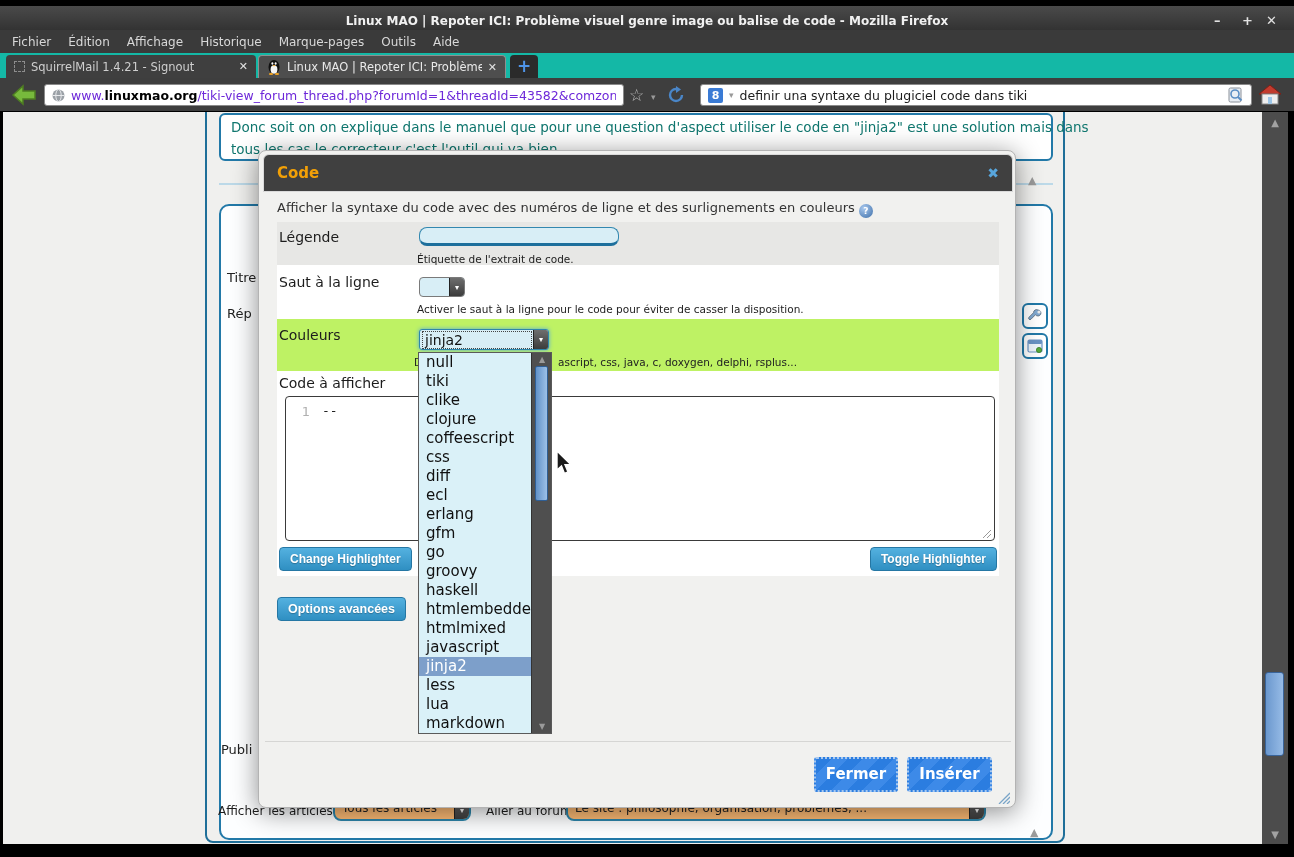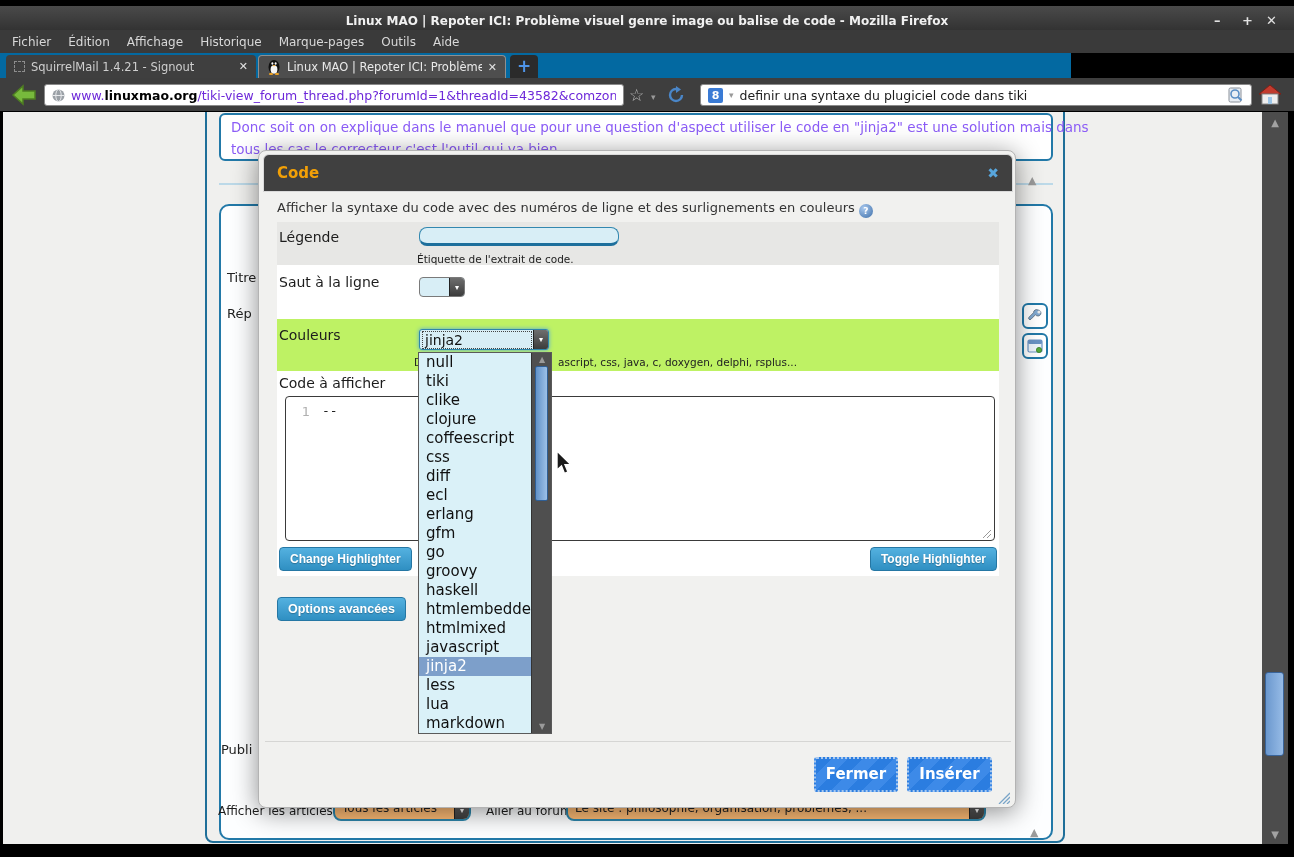--- a/index.html
+++ b/index.html
@@ -9,21 +9,21 @@
   .abs{position:absolute;}
 
   
   #titlebar{left:0;top:6px;width:1294px;height:32px;background:linear-gradient(#4a4a4a,#2c2c2c);
             border-bottom:1px solid #171717;}
   #win-title{width:100%;text-align:center;line-height:30px;font-size:12px;font-weight:bold;color:#f0f0f0;}
   .winbtn{top:8px;color:#e2e2e2;font-size:13px;font-weight:bold;line-height:13px;cursor:default;}
   #menubar{left:0;top:30px;width:1294px;height:23px;background:#3a3a3a;display:flex;align-items:center;
            padding-left:12px;gap:17px;}
   .menu-item{font-size:12px;color:#d8d8d8;}
-  #tabbar{left:0;top:53px;width:1071px;height:25px;background:#0369a1;}
+  #tabbar{left:0;top:53px;width:1294px;height:25px;background:#14b8a6;}
   .tab{top:2px;height:23px;border-radius:4px 4px 0 0;display:flex;align-items:center;padding:0 8px;gap:6px;}
   #tab-1{left:6px;width:250px;background:#3f3f3f;color:#cfcfcf;}
   #tab-2{left:258px;width:248px;background:#4e4e4e;border:1px solid #8f8f8f;border-bottom:none;color:#e9e9e9;}
   .tab-label{font-size:11.5px;white-space:nowrap;overflow:hidden;flex:1;}
   .tab-close{font-size:11px;color:#e3e3e3;}
   .favicon-ph{width:11px;height:11px;border:1px dashed #8d8d8d;}
   #newtab{left:510px;top:2px;width:28px;height:23px;background:#2b2b2b;border-radius:4px 4px 0 0;
           color:#4f94e8;font-size:17px;font-weight:bold;text-align:center;line-height:22px;}
   #navbar{left:0;top:78px;width:1294px;height:34px;background:#3e3e3e;border-bottom:1px solid #000;}
   .field{background:#fff;border:1px solid #8a8a8a;border-radius:3px;height:22px;top:6px;
@@ -47,21 +47,21 @@
 
   #main-scrollbar{left:1262px;top:0;width:26px;height:733px;background:#4c4c4c;}
   .sb-arrow{width:100%;text-align:center;color:#a2a2a2;font-size:10px;}
   #main-thumb{left:3px;top:560px;width:19px;height:84px;border:1px solid #39649a;border-radius:3px;
               background:linear-gradient(90deg,#6b98ce,#96bbe6);}
 
   
   .bluebox{border:2px solid #2279a8;background:#fff;}
   #fieldset-outer{left:205px;top:-14px;width:860px;height:745px;border:2px solid #1f6f99;border-radius:8px;background:transparent;}
   #post-box{left:219px;top:1px;width:834px;height:48px;border-radius:6px;}
-  .post-line{left:10px;font-size:13.5px;color:#8b5cf6;white-space:nowrap;}
+  .post-line{left:10px;font-size:13.5px;color:#0f766e;white-space:nowrap;}
   #page-divider{left:219px;top:71px;width:834px;height:2px;background:#bcd9e8;}
   .tri{color:#9a9a9a;font-size:11px;}
   #inner-box{left:219px;top:92px;width:834px;height:636px;border:2px solid #2279a8;border-radius:10px;background:#fdfeff;}
   .side-label{font-size:13px;color:#222;}
   .mini-iconbox{width:26px;height:26px;background:#fff;border:2px solid #2279a8;border-radius:6px;
                 display:flex;align-items:center;justify-content:center;}
   .page-select{height:22px;background:#fdba74;border:2px solid #2e86ab;border-radius:8px;display:flex;
                align-items:flex-start;font-size:12px;color:#222;overflow:hidden;}
   .page-select .val{flex:1;padding-left:7px;white-space:nowrap;overflow:hidden;}
   .sel-btn{width:15px;height:100%;background:linear-gradient(#6e6e6e,#3c3c3c);border-left:1px solid #222;
@@ -280,20 +280,21 @@
       <div class="abs" id="legende-input"></div>
       <span class="abs helper" style="left:140px;top:31px">Étiquette de l'extrait de code.</span>
     </div>
 
     <div class="abs mrow" id="row-saut">
       <span class="abs mlabel" style="top:9px">Saut à la ligne</span>
       <div class="abs cyan-select" id="saut-select">
         <span class="val" style="flex:1"></span>
         <span class="sel-btn">▾</span>
       </div>
+      <span class="abs helper" style="left:140px;top:38px">Activer le saut à la ligne pour le code pour éviter de casser la disposition.</span>
     </div>
 
     <div class="abs mrow" id="row-couleurs">
       <span class="abs mlabel" style="top:8px">Couleurs</span>
       <div class="abs cyan-select" id="couleurs-select">
         <span class="val">jinja2</span>
         <span class="sel-btn">▾</span>
       </div>
       <span class="abs helper" style="left:137px;top:37px">D</span>
       <span class="abs helper" style="left:281px;top:37px">ascript, css, java, c, doxygen, delphi, rsplus...</span>

